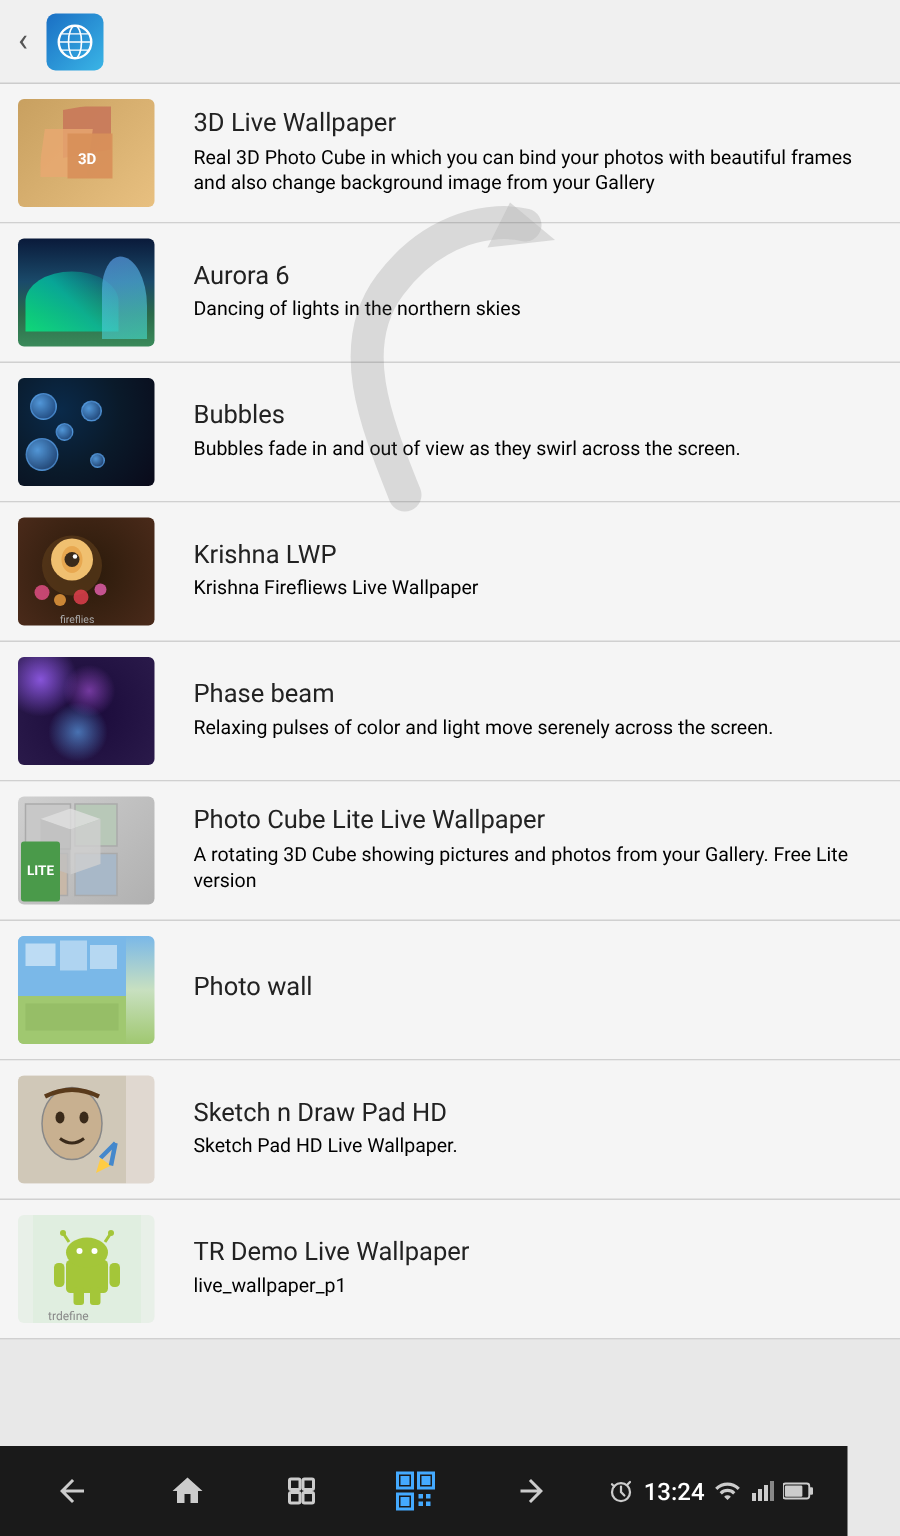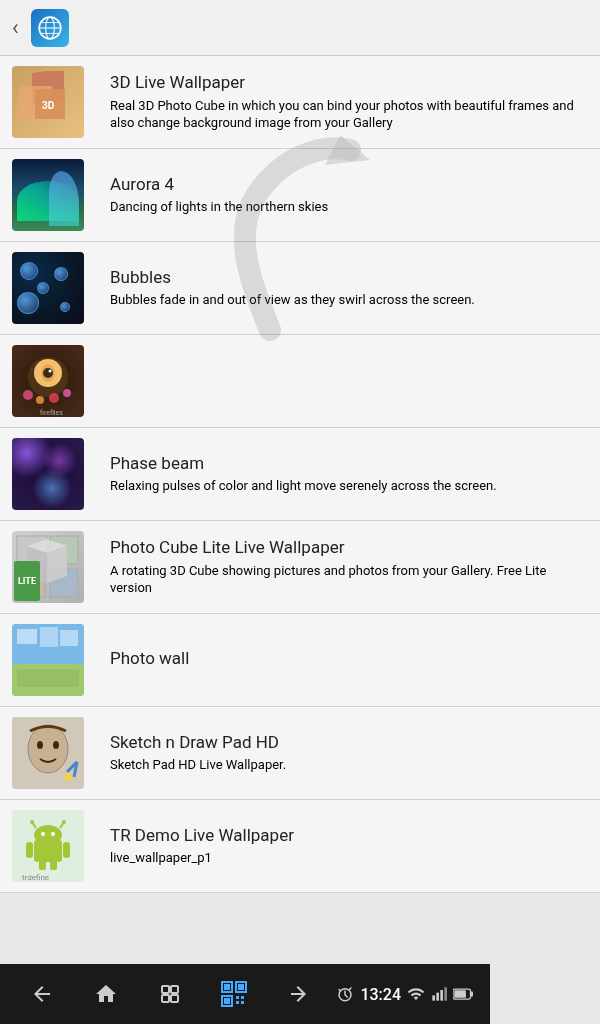--- a/index.html
+++ b/index.html
@@ -54,21 +54,21 @@
       display: flex;
       align-items: center;
       background: #f5f5f5;
       border-bottom: 1px solid #d0d0d0;
       padding: 10px 12px;
       min-height: 88px;
       cursor: pointer;
     }
 
     .item-thumbnail {
-      width: 72px;
+      width: 91px;
       height: 72px;
       border-radius: 4px;
       flex-shrink: 0;
       overflow: hidden;
       margin-right: 14px;
       position: relative;
     }
 
     
     .thumb-3d {
@@ -127,21 +127,21 @@
       font-weight: bold;
       padding: 15px 4px;
       border-radius: 2px;
     }
 
     
     .nav-bar {
       position: absolute;
       bottom: 0;
       left: 0;
-      width: 490px;
+      width: 565px;
       height: 60px;
       background: #1a1a1a;
       display: flex;
       align-items: center;
       justify-content: space-around;
       padding: 0 10px;
     }
     .nav-icon {
       color: #ccc;
       font-size: 22px;
@@ -251,21 +251,21 @@
       <div class="item-title">3D Live Wallpaper</div>
       <div class="item-desc">Real 3D Photo Cube in which you can bind your photos with beautiful frames and also change background image from your Gallery</div>
     </div>
   </div>
 
   <div class="list-item">
     <div class="item-thumbnail thumb-aurora">
       <div class="aurora-lights"></div>
     </div>
     <div class="item-text">
-      <div class="item-title">Aurora 4</div>
+      <div class="item-title">Aurora 6</div>
       <div class="item-desc">Dancing of lights in the northern skies</div>
     </div>
   </div>
 
   <div class="list-item">
     <div class="item-thumbnail thumb-bubbles">
       <div class="bubbles-effect">
         <div class="bubble" style="width:18px;height:18px;top:10px;left:8px;"></div>
         <div class="bubble" style="width:12px;height:12px;top:30px;left:25px;"></div>
         <div class="bubble" style="width:22px;height:22px;top:40px;left:5px;"></div>
@@ -287,20 +287,24 @@
         <ellipse cx="36" cy="28" rx="7" ry="9" fill="#e8a850"></ellipse>
         <circle cx="36" cy="28" r="5" fill="#3a2a1a"></circle>
         <circle cx="38" cy="26" r="1.5" fill="white"></circle>
 
         <circle cx="16" cy="50" r="5" fill="#e8508a" opacity="0.8"></circle>
         <circle cx="28" cy="55" r="4" fill="#f0a040" opacity="0.8"></circle>
         <circle cx="42" cy="53" r="5" fill="#e84050" opacity="0.8"></circle>
         <circle cx="55" cy="48" r="4" fill="#e860b0" opacity="0.8"></circle>
         <text x="28" y="70" font-size="7" fill="#aaa">fireflies</text>
       </svg>
+    </div>
+    <div class="item-text">
+      <div class="item-title">Krishna LWP</div>
+      <div class="item-desc">Krishna Firefliews Live Wallpaper</div>
     </div>
   </div>
 
   <div class="list-item">
     <div class="item-thumbnail thumb-phase">
       <div class="phase-effect">
         <div class="phase-beam" style="width:50px;height:50px;top:-10px;left:-10px;"></div>
         <div class="phase-beam" style="width:40px;height:40px;top:30px;left:20px;background:radial-gradient(circle,rgba(100,180,255,0.6),transparent 70%);"></div>
         <div class="phase-beam" style="width:35px;height:35px;top:5px;left:30px;background:radial-gradient(circle,rgba(200,100,255,0.5),transparent 70%);"></div>
       </div>

